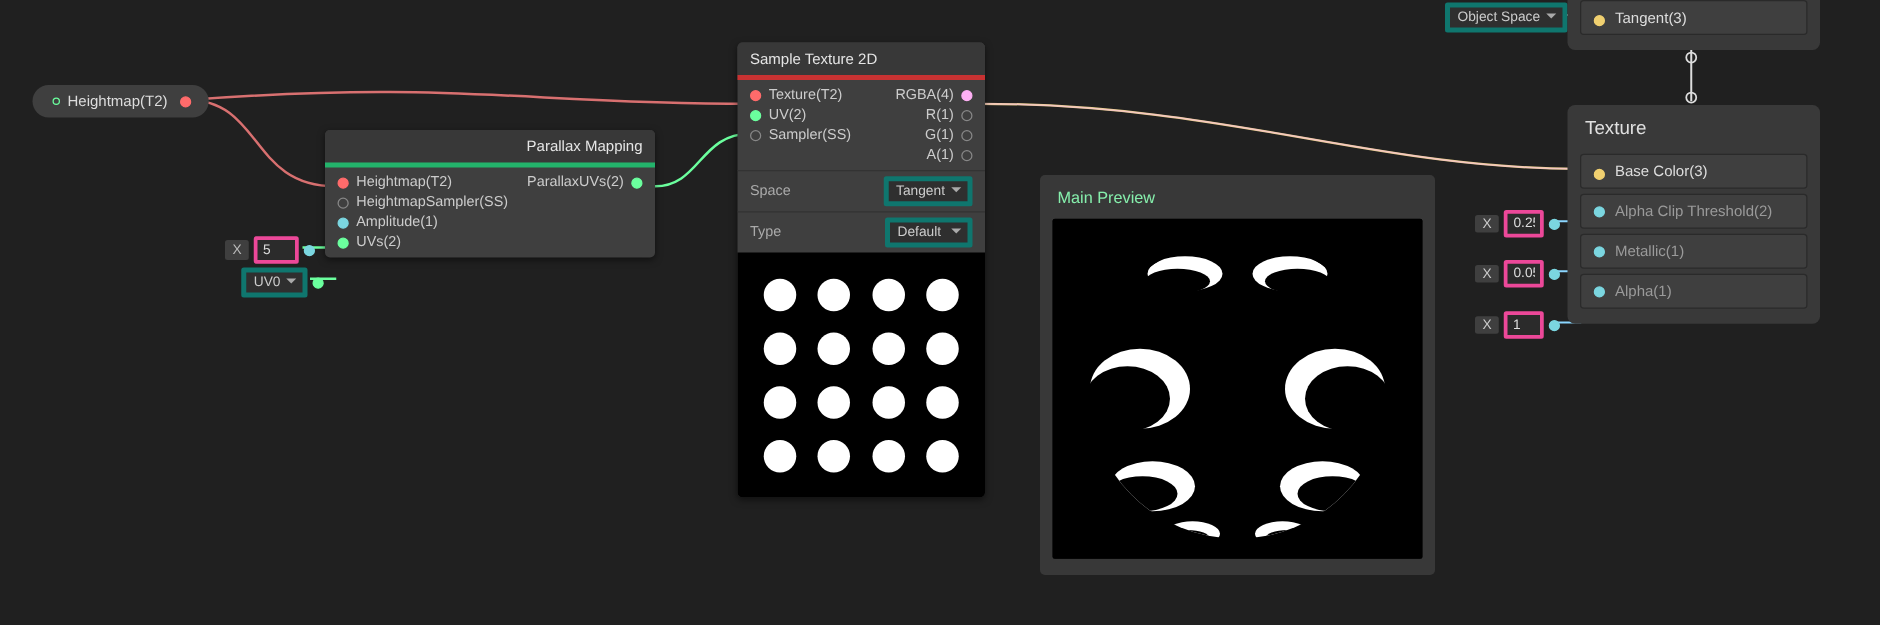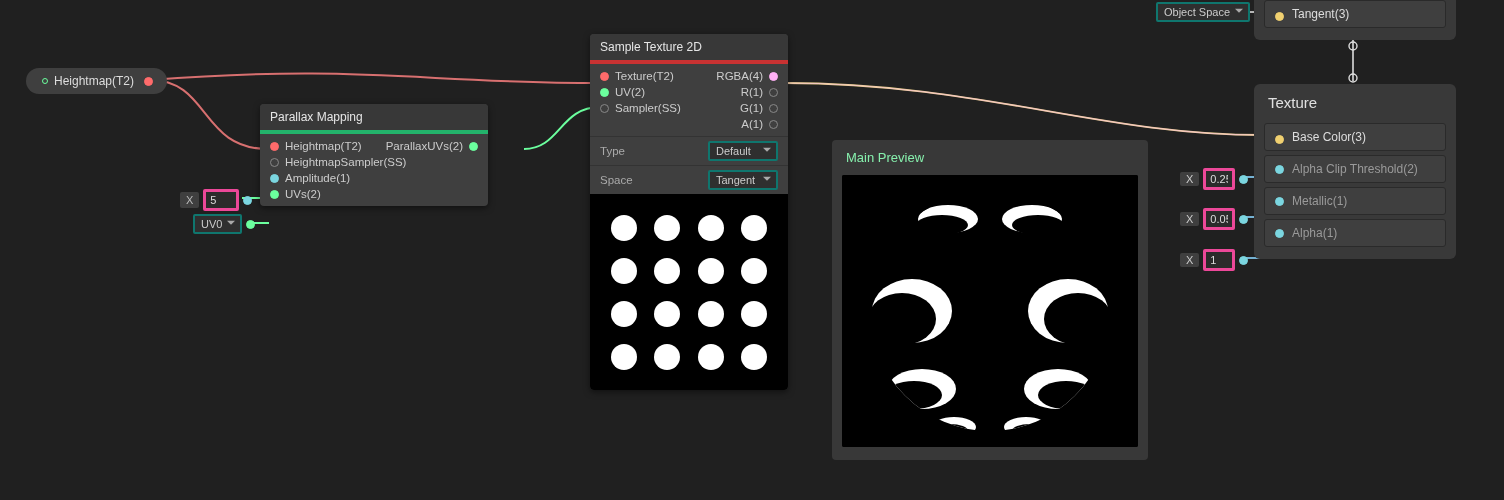--- a/index.html
+++ b/index.html
@@ -60,21 +60,21 @@
     flex: 0 0 auto;
   }
   .port-dot.filled { background: currentColor; border-color: currentColor; }
   .c-red    { color: #ff6b6b; }
   .c-green  { color: #6bff9e; }
   .c-cyan   { color: #7bd6e0; }
   .c-grey   { color: #bbbbbb; }
   .c-pink   { color: #ffb0f5; }
   .dropdown {
     background: #2f2f2f;
-    border: 2px solid #0f766e;
+    border: 4px solid #0f766e;
     border-radius: 2px;
     padding: 2px 18px 2px 6px;
     font-size: 11px;
     color: #ccc;
     position: relative;
     min-width: 70px;
   }
   .dropdown::after {
     content: "";
     position: absolute;
@@ -231,21 +231,21 @@
 
   <path d="M1241,258 C1252,258 1254,258 1265,258" stroke="#8bd6ff" stroke-width="1.6" fill="none"></path>
 </svg>
 
 <div class="pill" style="left:26px; top:68px;">
   <span class="port-dot c-green" style="border-color:#6bff9e; width:6px; height:6px;"></span>
   <span>Heightmap(T2)</span>
   <span class="port-dot c-red filled"></span>
 </div>
 
-<div class="node" style="left:260px; top:104px; width:228px;">
+<div class="node" style="left:260px; top:104px; width:264px;text-align:right;">
   <div class="node-header">Parallax Mapping</div>
   <div class="node-stripe stripe-green"></div>
   <div class="node-body">
     <div class="port-row">
       <div class="port-left">
         <span class="port-dot c-red filled"></span>
         <span>Heightmap(T2)</span>
       </div>
       <div class="port-right">
         <span class="port-dot c-green filled"></span>
@@ -322,29 +322,29 @@
     </div>
     <div class="port-row">
       <div class="port-left"></div>
       <div class="port-right">
         <span class="port-dot c-cyan"></span>
         <span>A(1)</span>
       </div>
     </div>
   </div>
   <div class="prop-row">
+    <span>Space</span>
+    <div class="dropdown">
+      <span>Tangent</span>
+    </div>
+  </div>
+  <div class="prop-row">
     <span>Type</span>
     <div class="dropdown">
       <span>Default</span>
-    </div>
-  </div>
-  <div class="prop-row">
-    <span>Space</span>
-    <div class="dropdown">
-      <span>Tangent</span>
     </div>
   </div>
   <div class="tex-preview" style="height:196px;">
     <div class="tex-dot"></div>
     <div class="tex-dot"></div>
     <div class="tex-dot"></div>
     <div class="tex-dot"></div>
     <div class="tex-dot"></div>
     <div class="tex-dot"></div>
     <div class="tex-dot"></div>

